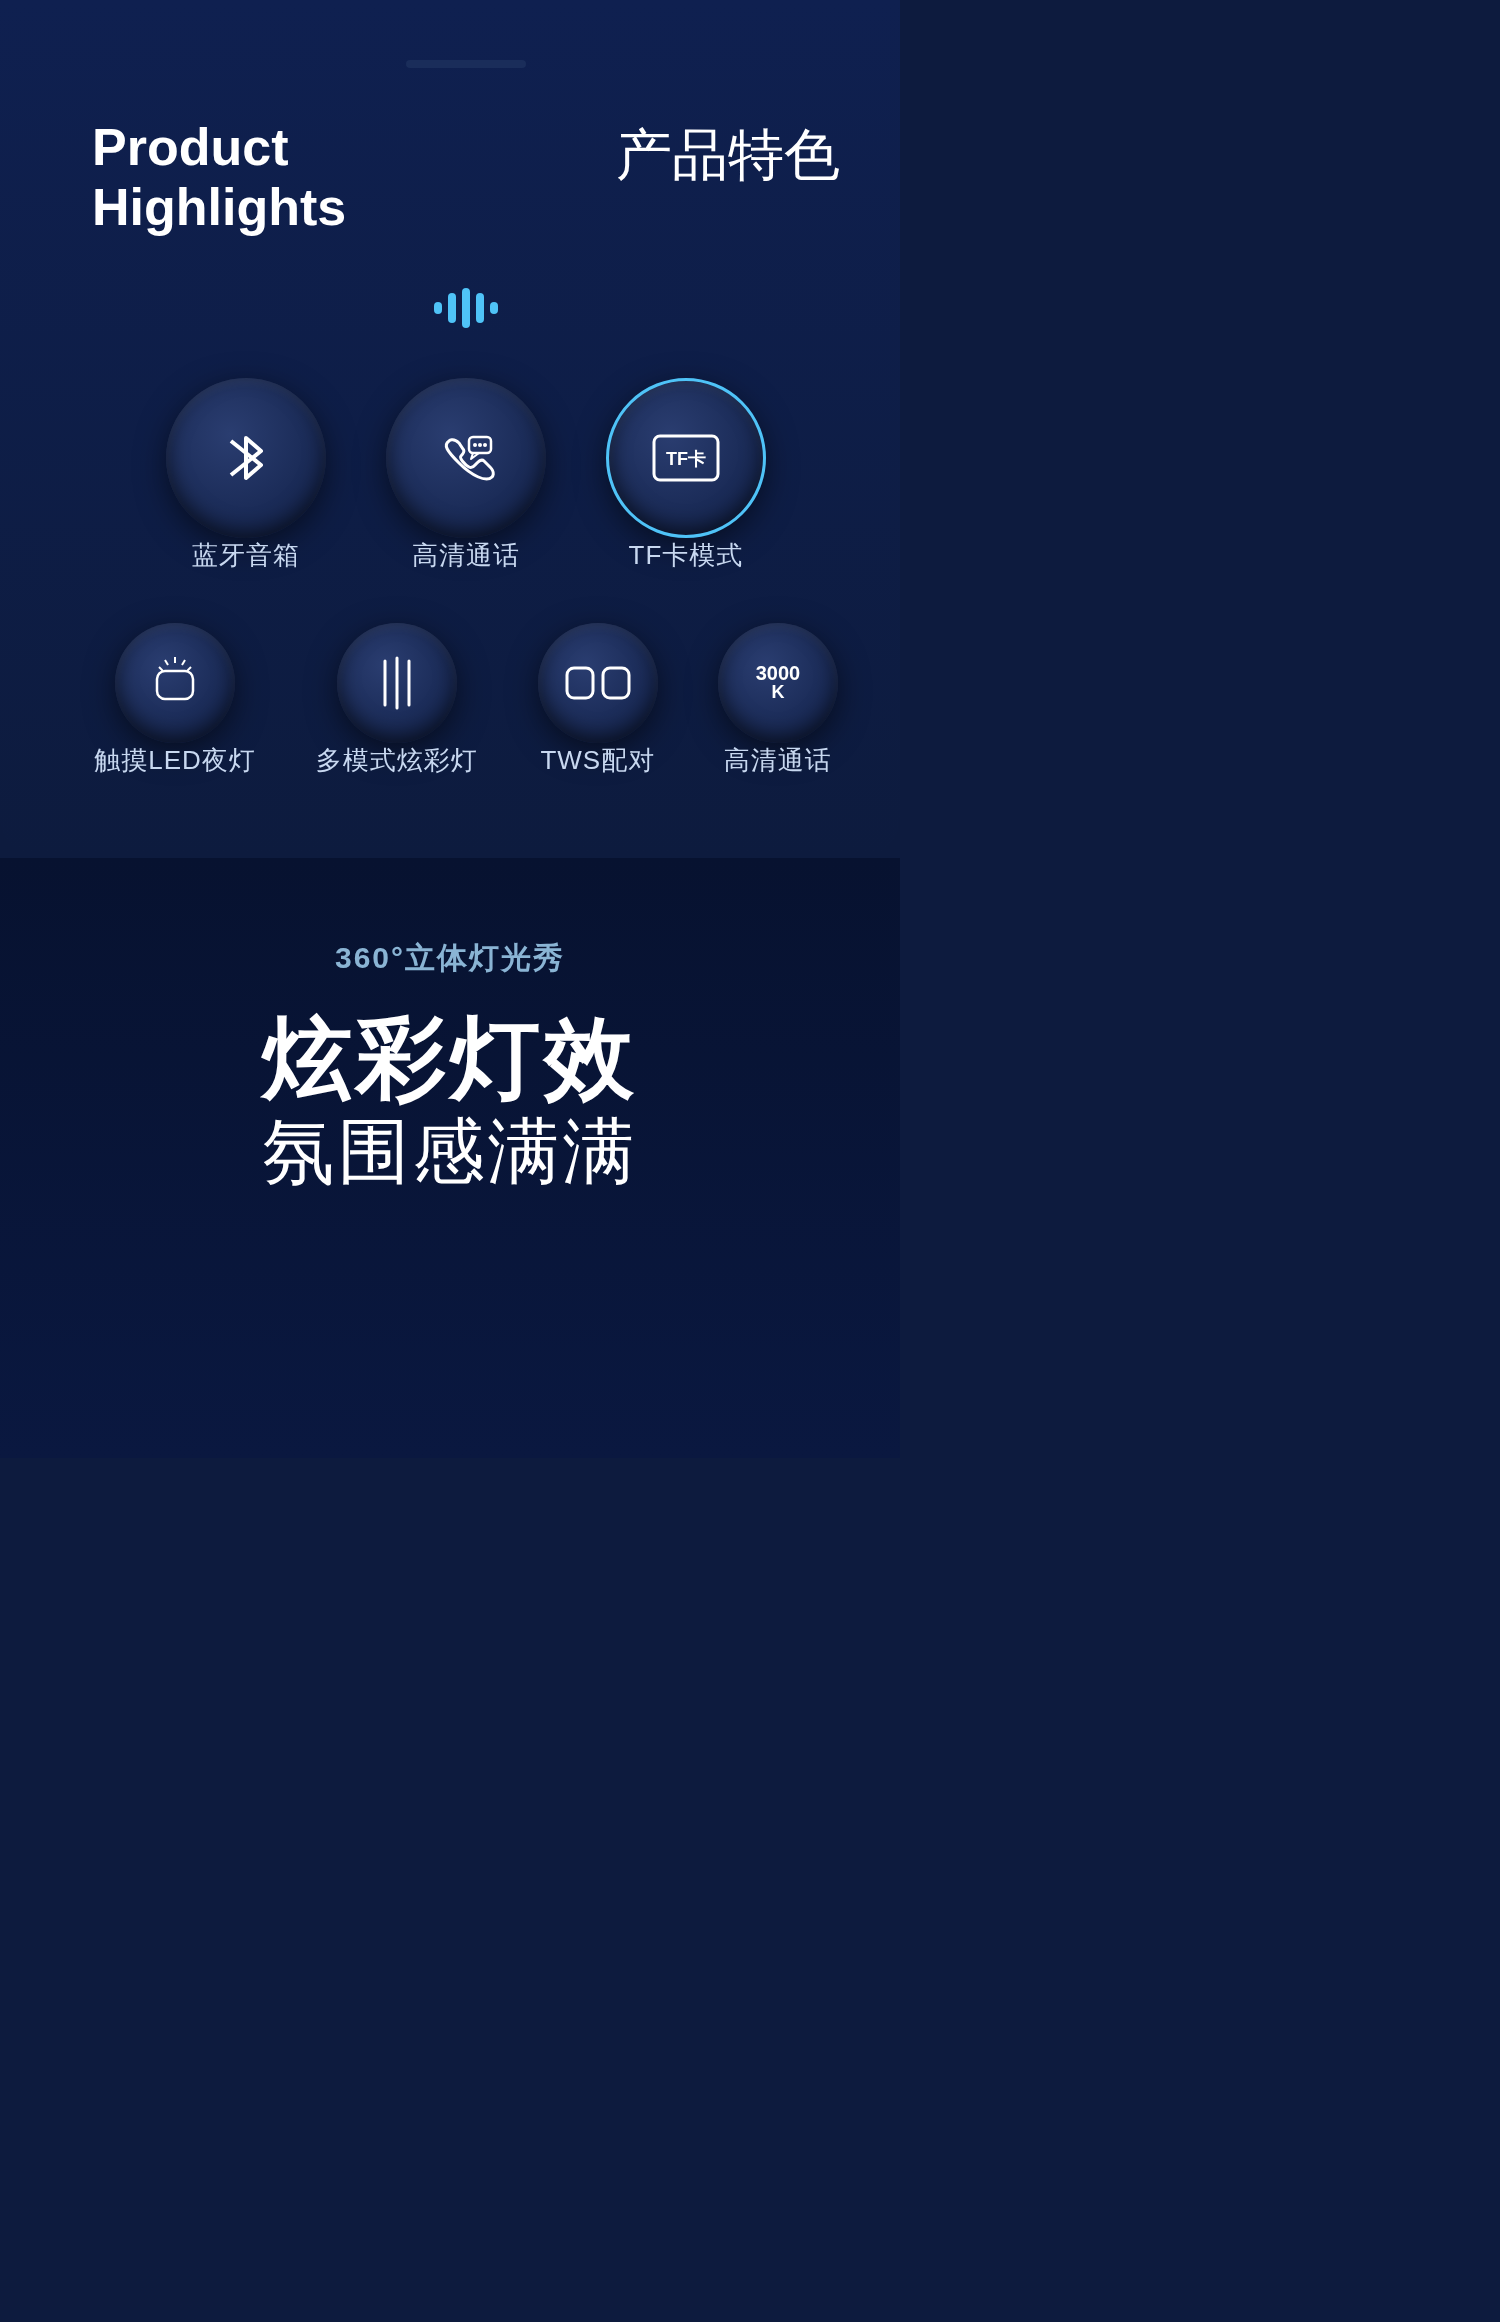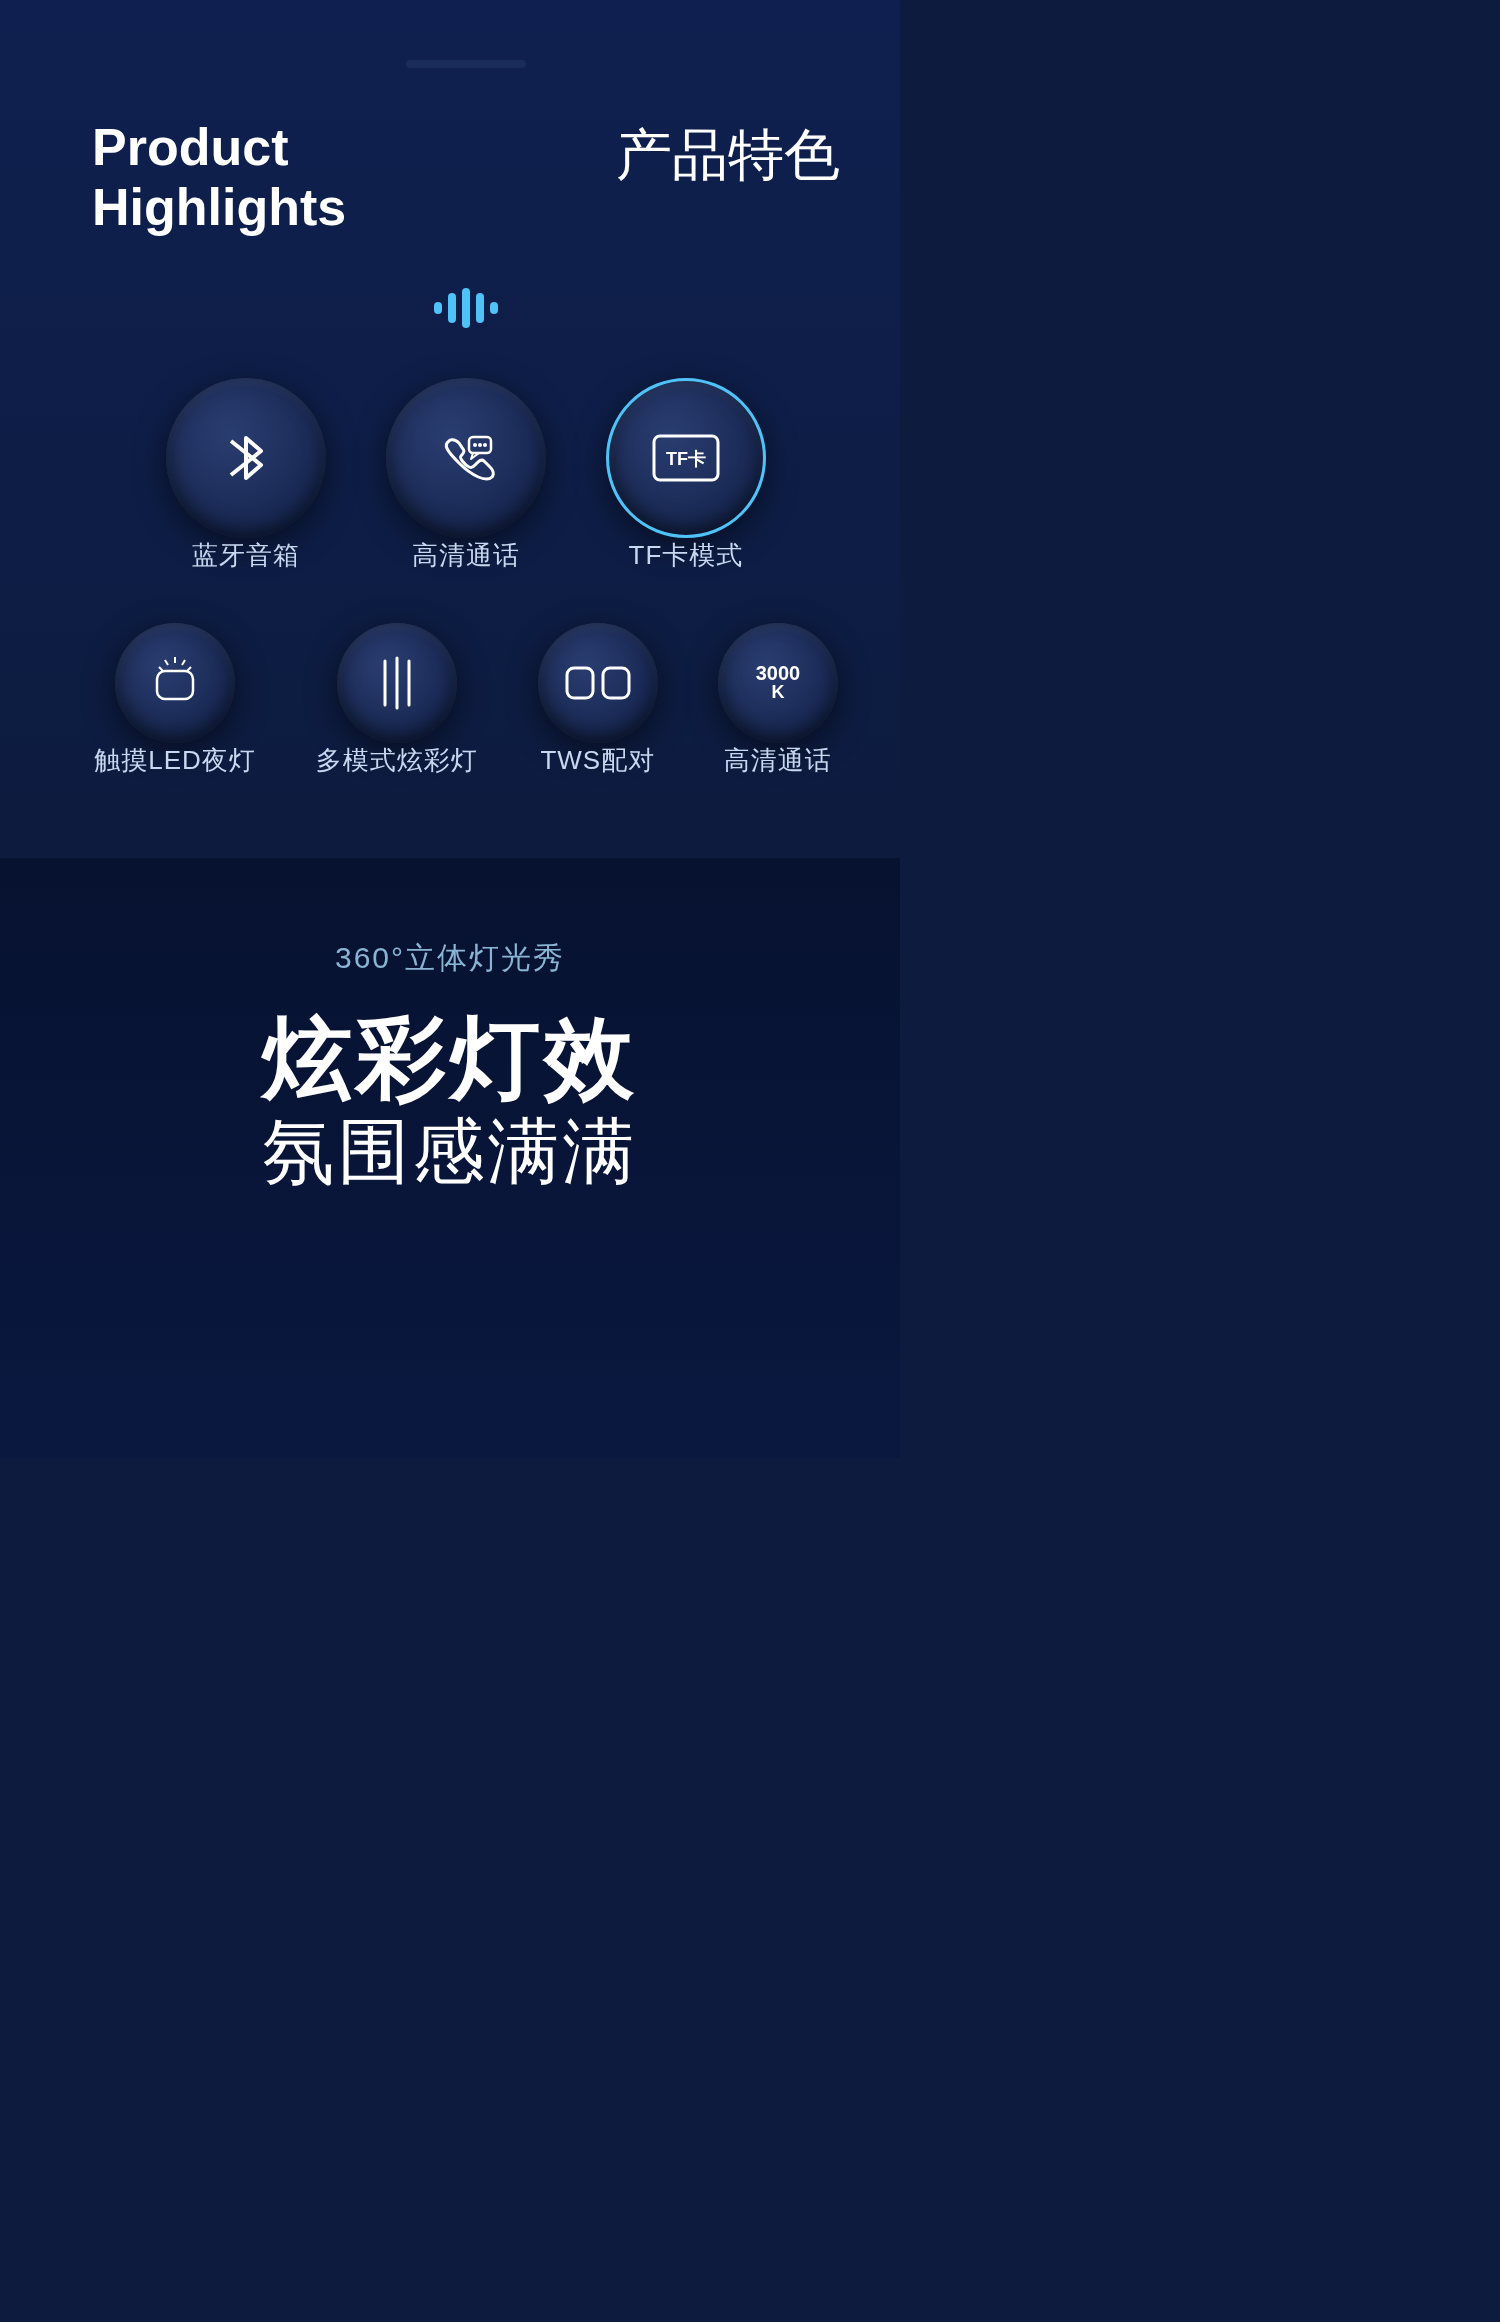--- a/index.html
+++ b/index.html
@@ -114,20 +114,21 @@
       padding: 80px 60px;
       text-align: center;
       min-height: 600px;
     }
 
     .lightshow-subtitle {
       color: #8ab4d4;
       font-size: 30px;
       margin-bottom: 30px;
       letter-spacing: 2px;
+      font-weight: bold;
     }
 
     .lightshow-title {
       color: #ffffff;
       font-size: 90px;
       font-weight: 900;
       line-height: 1.1;
       letter-spacing: 4px;
     }
 

